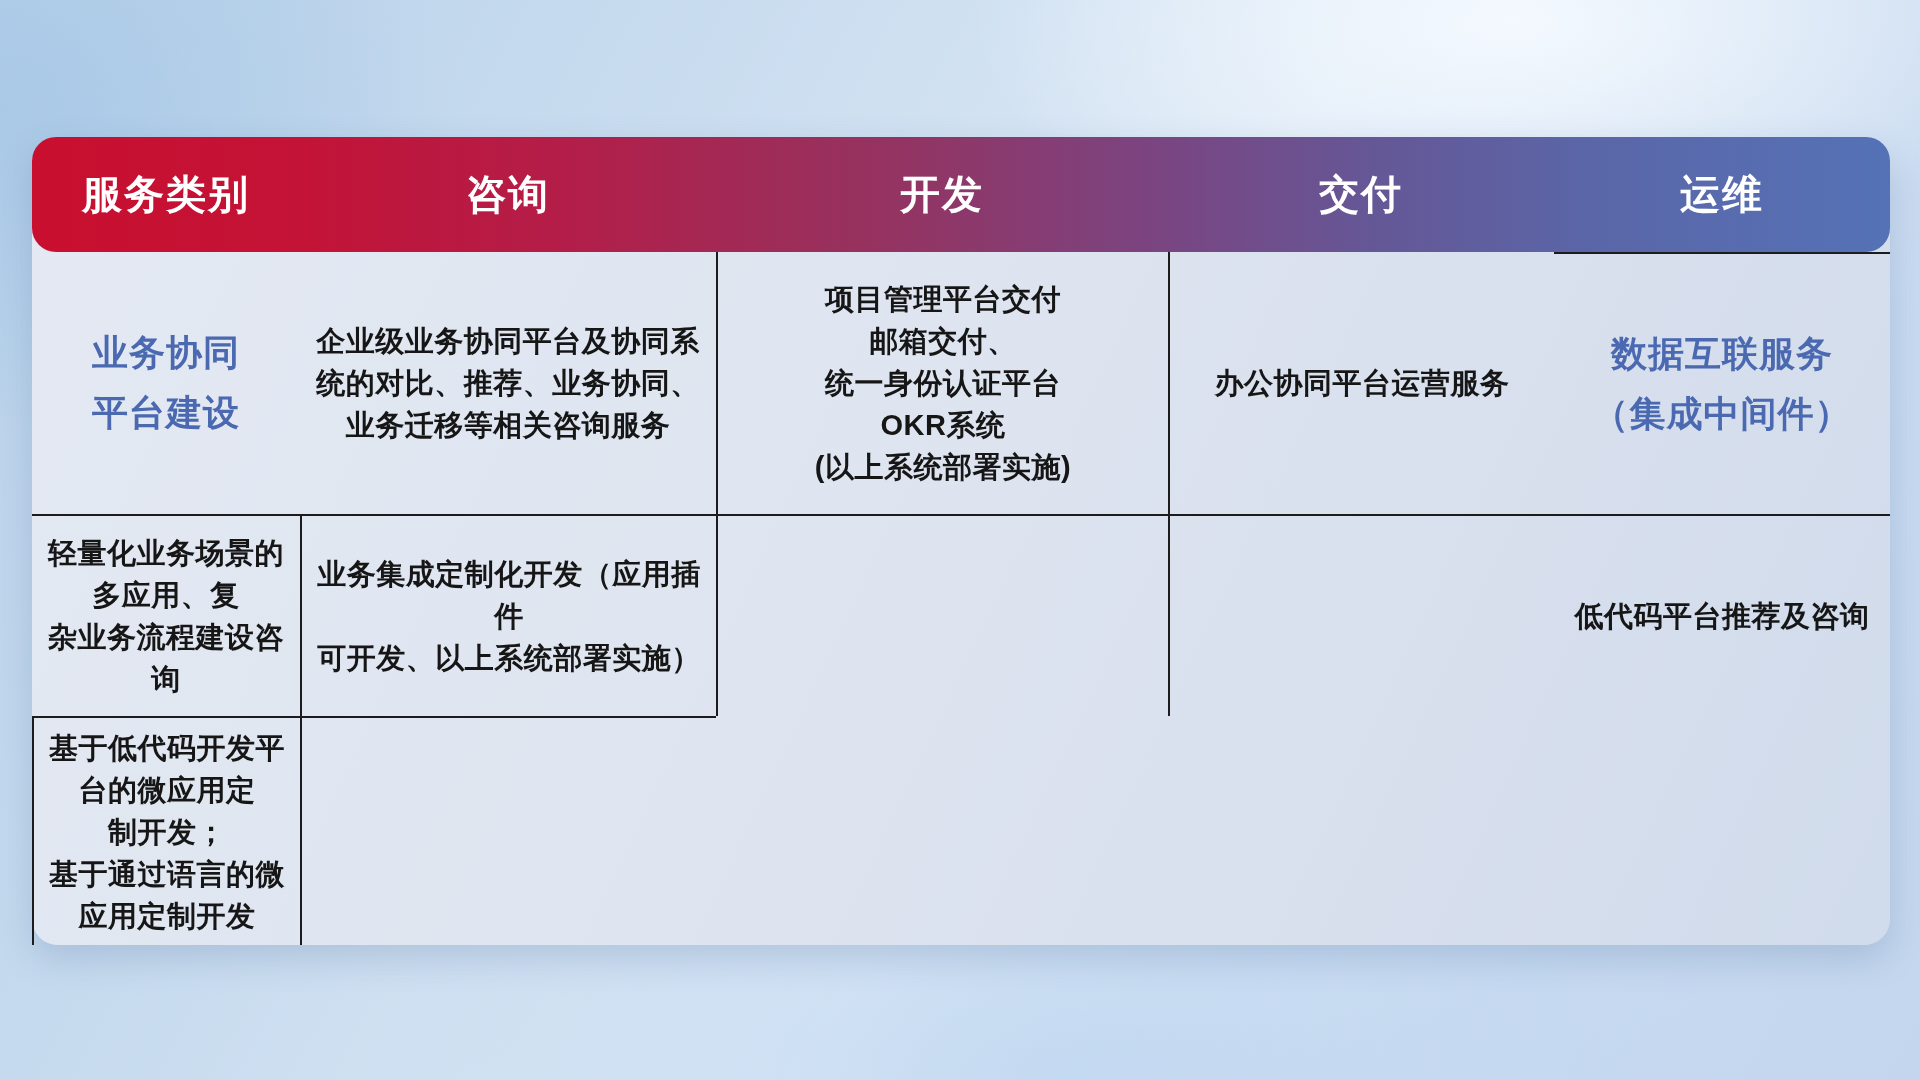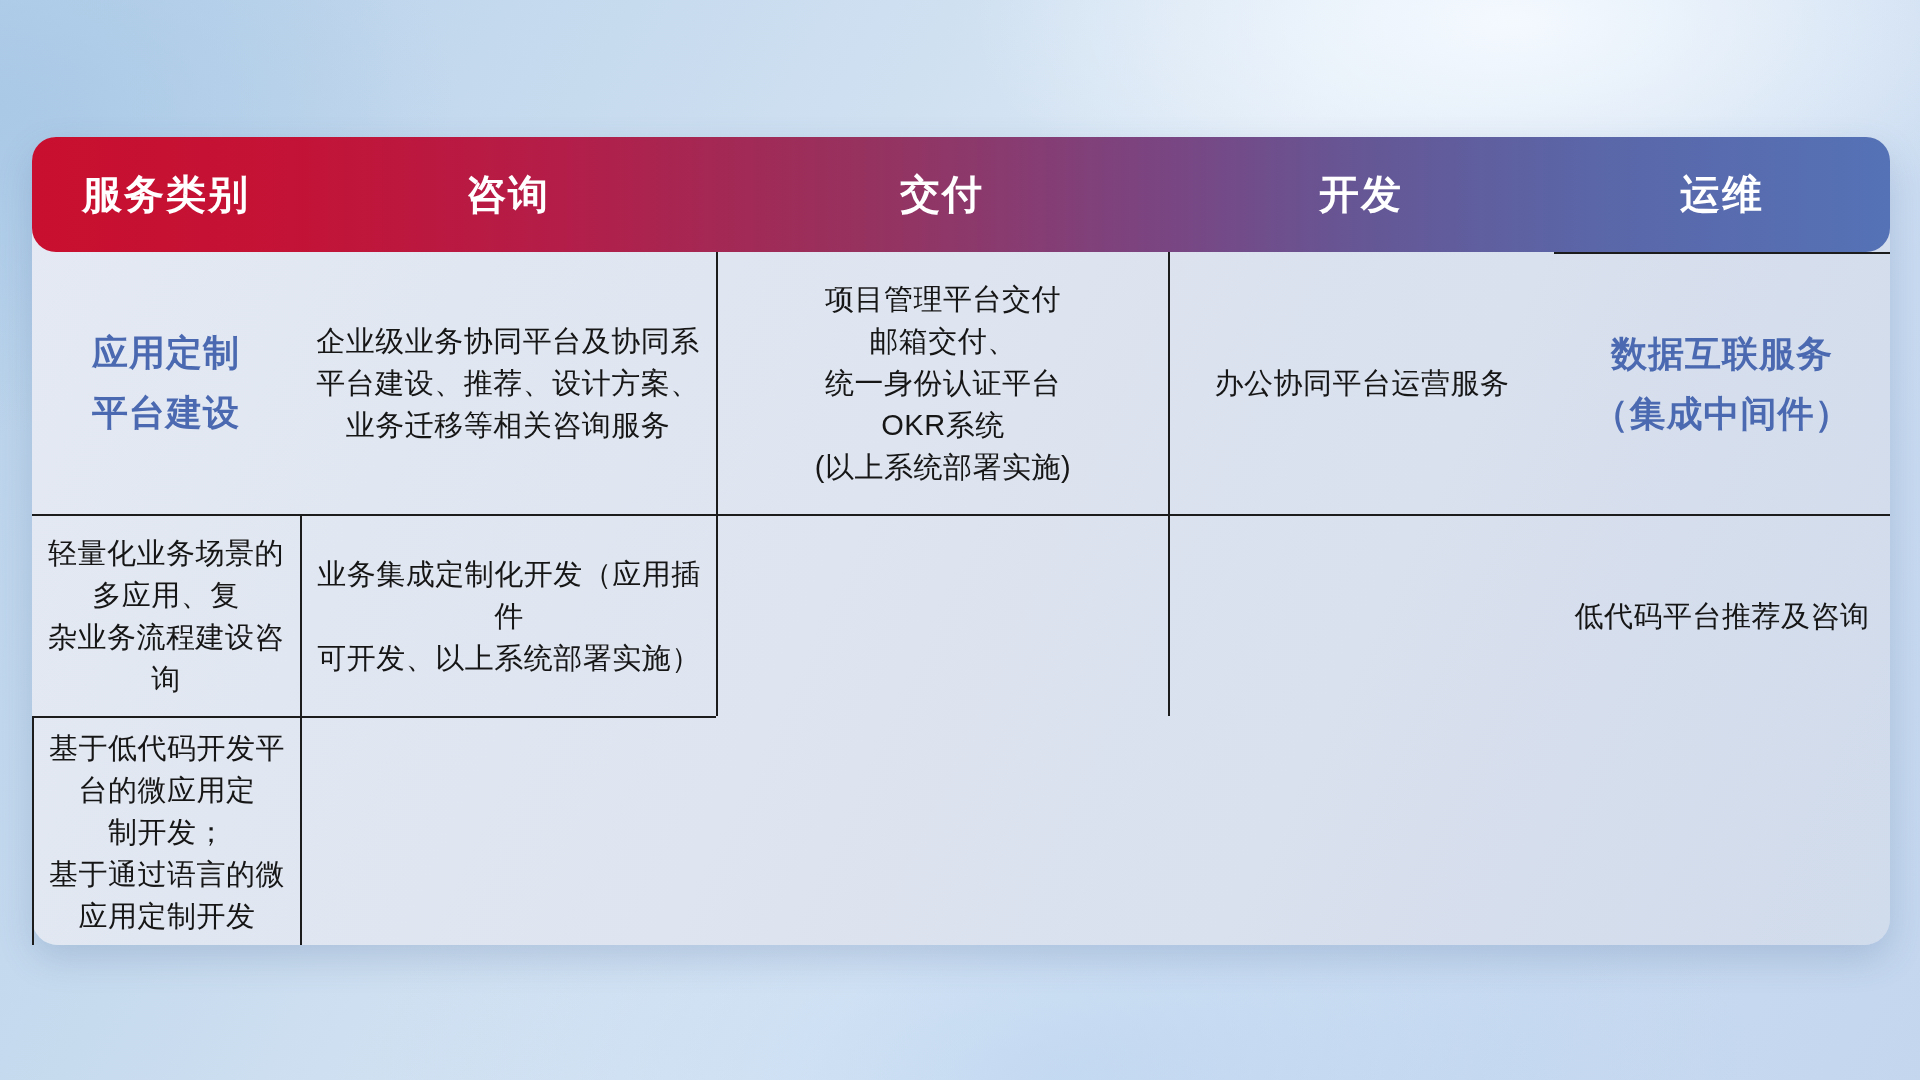--- a/index.html
+++ b/index.html
@@ -66,51 +66,52 @@
     align-items: center;
     justify-content: center;
     text-align: center;
     white-space: pre-line;
     font-size: 29px;
     line-height: 42px;
     letter-spacing: 0.5px;
     color: #161616;
     padding: 0 8px;
     box-sizing: border-box;
+    font-weight: bold;
   }
   .cell.v-line { border-left: 2px solid #1c1c1c; }
   .cell.h-line { border-top: 2px solid #1c1c1c; }
   .cell.category {
     font-size: 36px;
     font-weight: 700;
     line-height: 60px;
     letter-spacing: 1px;
     color: #4a69b0;
   }
 </style>
 </head>
 <body>
 
 <div class="page">
   <div class="card">
 
     <div class="header-row">
       <div class="header-cell">服务类别</div>
       <div class="header-cell">咨询</div>
+      <div class="header-cell">开发</div>
       <div class="header-cell">交付</div>
-      <div class="header-cell">开发</div>
       <div class="header-cell">运维</div>
     </div>
 
     <div class="body-grid">
 
-      <div class="cell category">应用定制
+      <div class="cell category">业务协同
 平台建设</div>
       <div class="cell">企业级业务协同平台及协同系
-平台建设、推荐、设计方案、
+统的对比、推荐、业务协同、
 业务迁移等相关咨询服务</div>
       <div class="cell v-line">项目管理平台交付
 邮箱交付、
 统一身份认证平台
 OKR系统
 (以上系统部署实施)</div>
       <div class="cell v-line">办公协同平台运营服务</div>
 
       <div class="cell category h-line">数据互联服务
 （集成中间件）</div>

